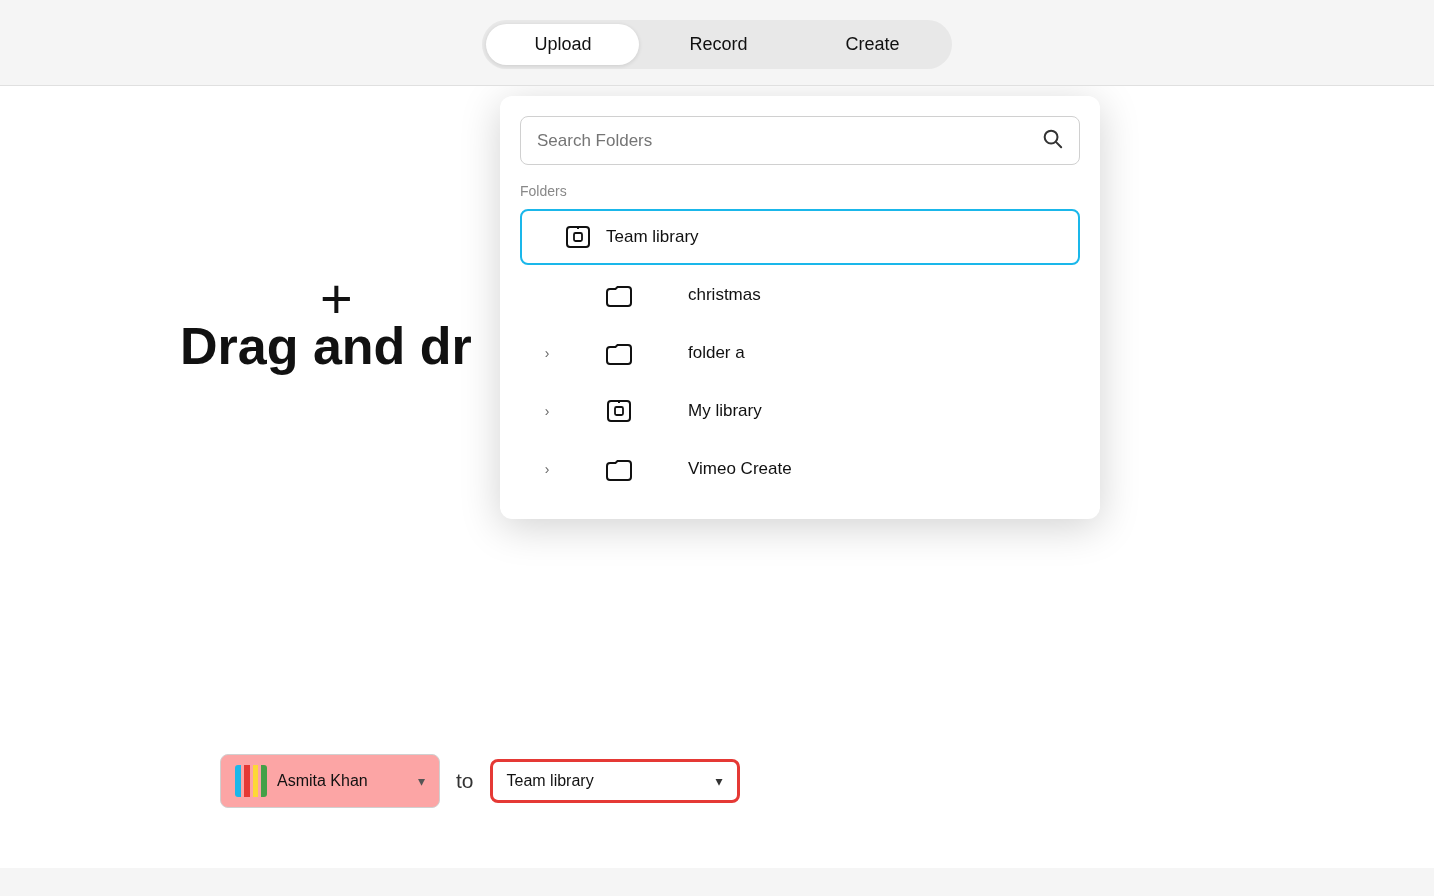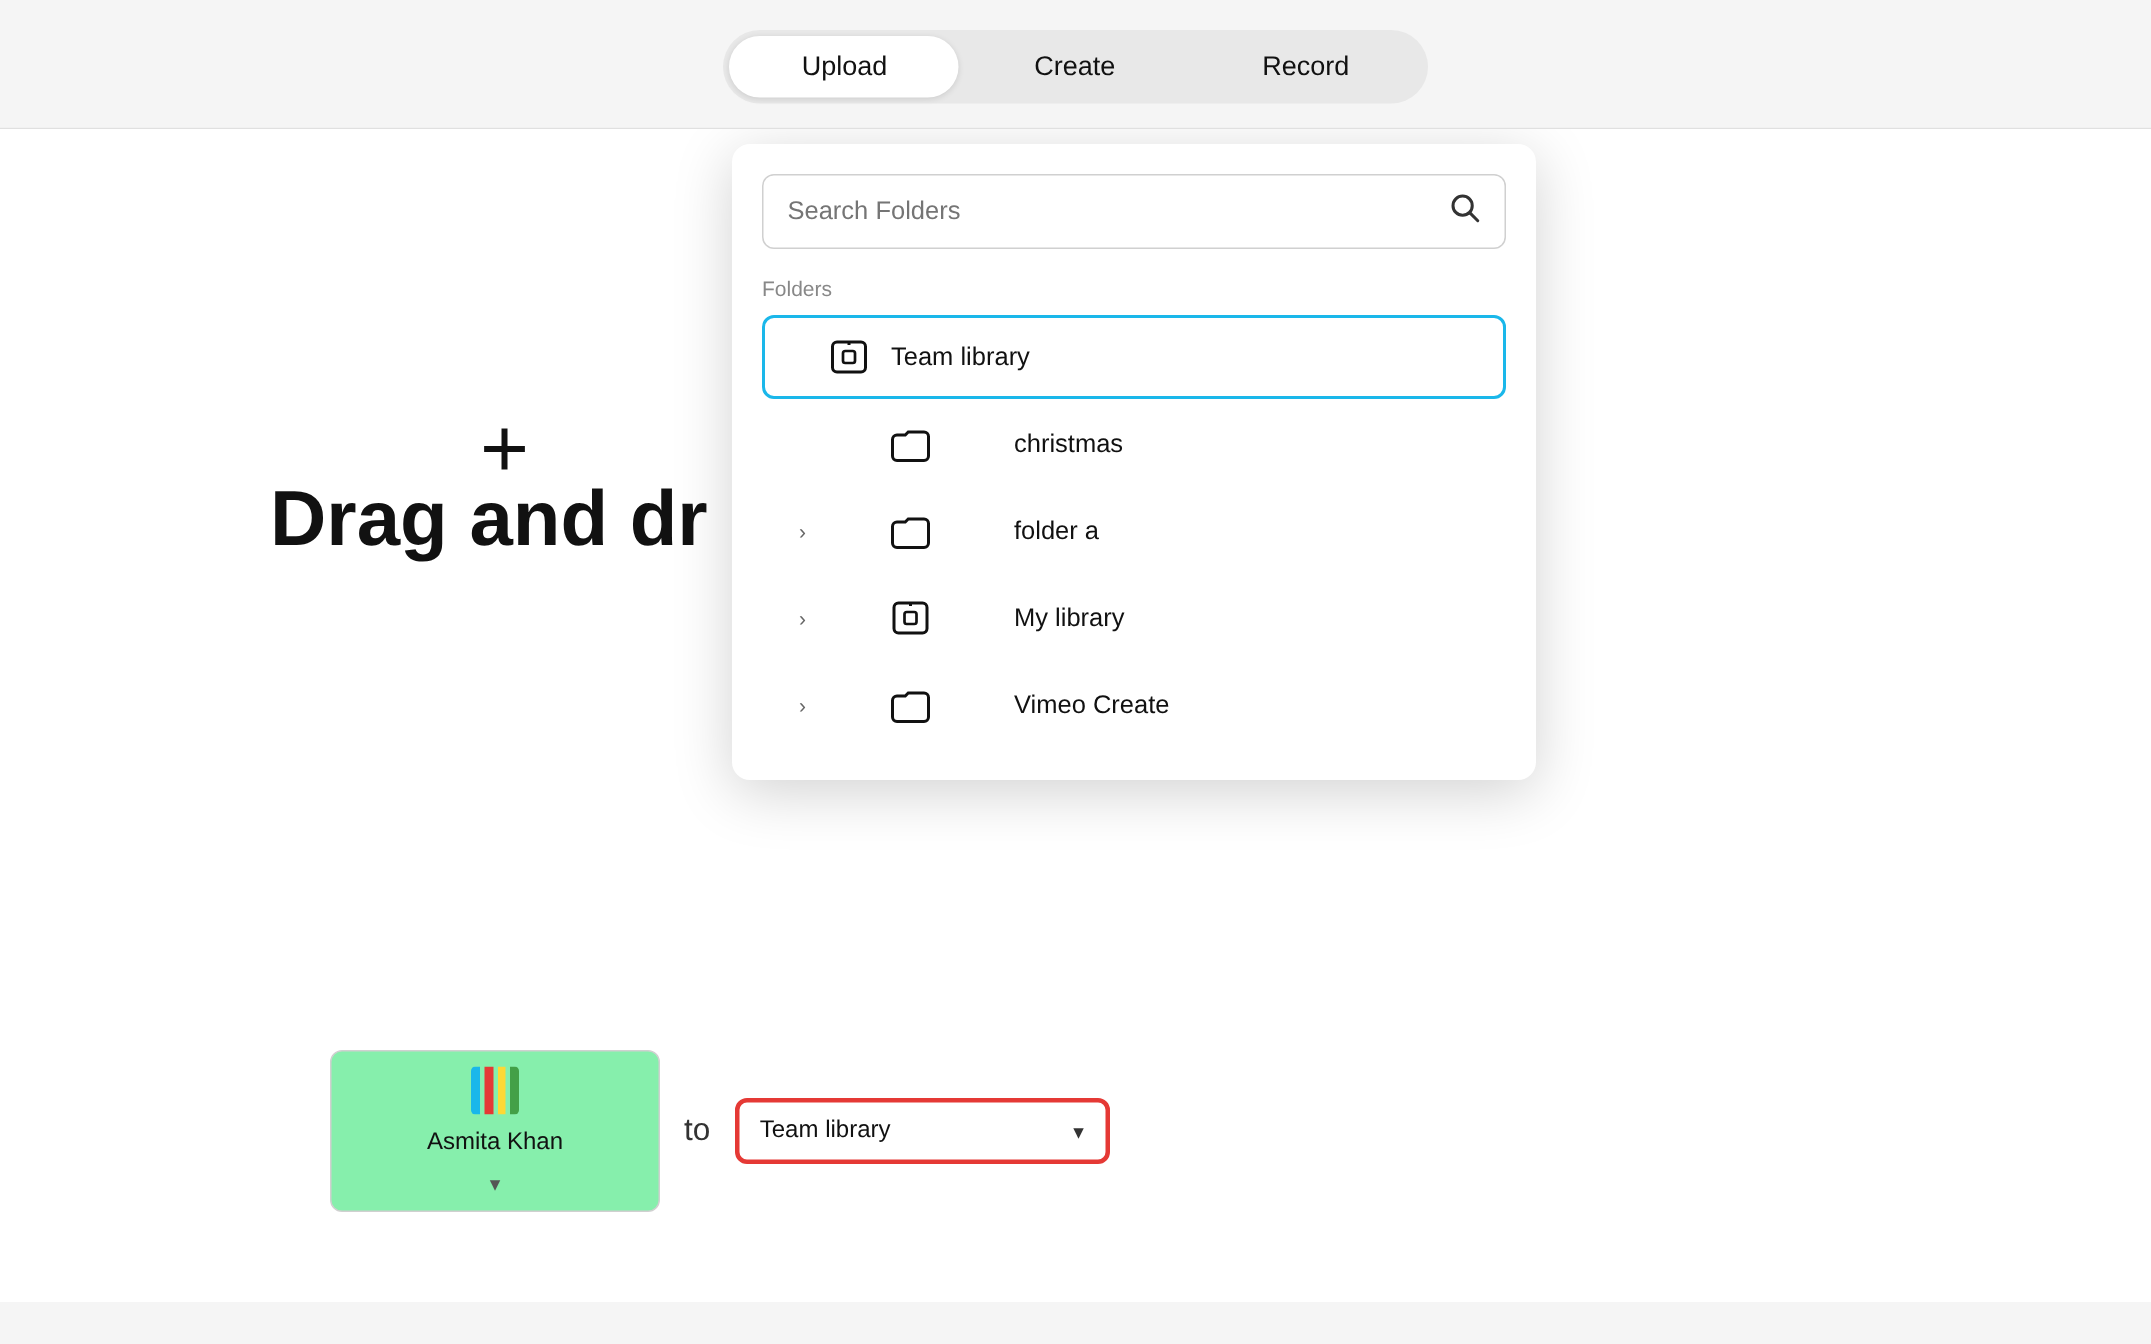--- a/index.html
+++ b/index.html
@@ -77,22 +77,22 @@
       width: 120px;
       height: 52px;
       background: #1ab7ea;
       border-radius: 6px;
     }
 
     
     .dropdown-panel {
       position: absolute;
       top: 10px;
-      left: 488px;
-      width: 536px;
+      left: 500px;
+      width: 600px;
       background: #ffffff;
       border-radius: 12px;
       box-shadow: 0 8px 40px rgba(0,0,0,0.18);
       padding: 20px;
       z-index: 100;
     }
     .search-box {
       display: flex;
       align-items: center;
       border: 1.5px solid #d0d0d0;
@@ -182,25 +182,24 @@
       align-items: center;
       gap: 16px;
       z-index: 50;
     }
     .user-select {
       display: flex;
       align-items: center;
       border: 1.5px solid #d0d0d0;
       border-radius: 8px;
       padding: 10px 14px;
-      background: #86efac;
+      background: #fca5a5;
       cursor: pointer;
       gap: 10px;
       min-width: 220px;
-      flex-direction: column;
     }
     .user-avatar {
       display: flex;
       gap: 3px;
       width: 32px;
       height: 32px;
       overflow: hidden;
       border-radius: 3px;
       flex-shrink: 0;
     }
@@ -243,22 +242,22 @@
       font-size: 14px;
       color: #333;
     }
   </style>
 </head>
 <body>
 
 <div class="top-nav">
   <div class="tab-group">
     <button class="tab-item active">Upload</button>
+    <button class="tab-item">Record</button>
     <button class="tab-item">Create</button>
-    <button class="tab-item">Record</button>
   </div>
 </div>
 
 <div class="main-area">
 
   <div class="plus-icon">+</div>
 
   <div class="drag-text">Drag and dr</div>
 
   <div class="blue-btn"></div>

